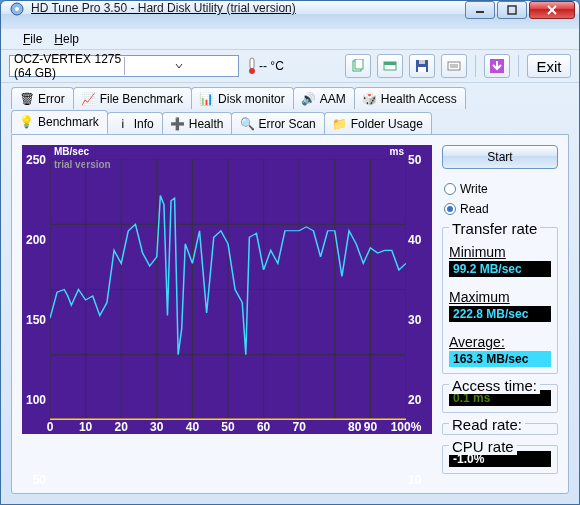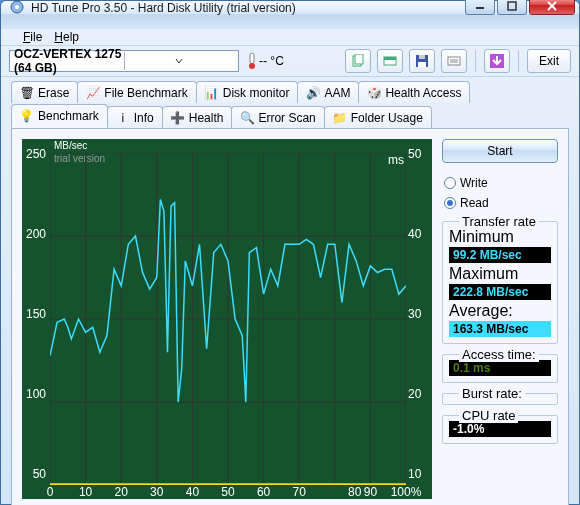--- a/index.html
+++ b/index.html
@@ -1,72 +1,72 @@
 <!DOCTYPE html>
 <html><head>
 <meta charset="utf-8">
 <style>
 * { box-sizing: border-box; margin: 0; padding: 0; font-family: "Segoe UI", Tahoma, sans-serif; font-size: 12px; }
 body { background: #5a8fc7; width: 580px; height: 505px; overflow: hidden; }
 
 .window { width: 580px; height: 505px; background: linear-gradient(#e8f1fb, #d5e5f7); border: 1px solid #3a6ea5; border-radius: 6px 6px 0 0; display: flex; flex-direction: column; }
 
-.titlebar { height: 28px; background: linear-gradient(#f7fbff, #d8e8fa 45%, #c0d8f0 46%, #d6e6f8); border-radius: 6px 6px 0 0; display: flex; align-items: flex-end; padding: 0 2px 14px 8px; }
+.titlebar { height: 28px; background: linear-gradient(#f7fbff, #d8e8fa 45%, #c0d8f0 46%, #d6e6f8); border-radius: 6px 6px 0 0; display: flex; align-items: flex-start; padding: 0 2px 14px 8px; text-decoration: underline; }
 .titlebar .icon { width: 16px; height: 16px; margin-right: 6px; display:inline-flex; align-items:center; justify-content:center;}
 .titlebar .title { flex: 1; color: #1a1a1a; font-size: 12px; }
 .winbtns { display: flex; gap: 2px; margin-right:2px;}
 .winbtn { width: 30px; height: 18px; border: 1px solid #5a7fa8; border-radius: 3px; display: flex; align-items: center; justify-content: center; cursor: pointer; }
 .winbtn.min { background: linear-gradient(#e9f2fd,#bdd6f2); }
 .winbtn.max { background: linear-gradient(#e9f2fd,#bdd6f2); }
 .winbtn.close { width: 46px; background: linear-gradient(#f5a0a0,#d94040 45%,#c82020 46%,#e06060); border-color:#8a2020;}
 .winbtn svg { stroke: #333; }
 .winbtn.close svg { stroke:#fff; }
 
 .menubar { height: 20px; display: flex; align-items: center; padding: 0 16px; background:transparent;}
 .menubar span { padding: 1px 6px; cursor: pointer; }
 .menubar u { text-decoration: underline; }
 
 .toolbar { height: 34px; display: flex; align-items: center; padding: 3px 8px; gap: 6px; border-top:1px solid #c5d5e8; border-bottom:1px solid #c5d5e8;}
-.drive-select { width: 230px; height: 22px; border: 1px solid #7a9ec9; background: #fff; display: flex; align-items: center; padding: 0 4px; font-weight: bold; }
+.drive-select { width: 230px; height: 22px; border: 1px solid #7a9ec9; background: #fff; display: flex; align-items: center; padding: 0 4px; }
 .drive-select span { flex:1; }
 .drive-select .dd { width:16px; height:18px; border-left:1px solid #aac; display:flex; align-items:center; justify-content:center;}
 .temp { display:flex; align-items:center; gap:2px; font-size:13px; margin-left:2px;}
 .tspacer { flex:1; }
 .tbtn { width: 26px; height: 24px; border: 1px solid #9fb6d4; background: linear-gradient(#fff,#e6eef9); border-radius: 3px; display: flex; align-items: center; justify-content: center; cursor: pointer; }
-.tbtn.wide { width: 44px; font-size:12px;}
+.tbtn.wide { width: 44px; font-size:15px;}
 .tsep { width:1px; height:22px; background:#b7c8de; margin:0 2px;}
 
 .tabstrip { display:flex; padding: 4px 10px 0 10px; gap:0; position:relative; }
 .tab { height: 22px; border:1px solid #9fb6d4; border-bottom:none; background:linear-gradient(#fafcff,#e8f0fa); border-radius:4px 4px 0 0; display:flex; align-items:center; gap:4px; padding:0 8px; font-size:11px; cursor:pointer; margin-right:-1px; position:relative;}
 .tab .ti { width:14px; height:14px; display:inline-flex; align-items:center; justify-content:center;}
 .tab.active { background:#f4f8fe; border-bottom:1px solid #f4f8fe; z-index:3; height:24px; margin-top:-2px;}
 .row2 { margin-top:-1px;}
 
 .content { flex:1; margin: 0 10px 10px 10px; border:1px solid #9fb6d4; background:#f4f8fe; border-radius:0 0 3px 3px; display:flex; padding:10px; gap:10px;}
 
-.chartbox { width:410px; height:360px; background:#14532d; position:relative; }
+.chartbox { width:410px; height:289px; background:#4c1d95; position:relative;font-weight:bold; }
 .yaxis-l, .yaxis-r { position:absolute; top:0; height:100%; width:28px; color:#fff; font-size:10px;}
 .yaxis-l { left:0; text-align:right; padding-right:4px;}
 .yaxis-r { right:0; text-align:left; padding-left:4px;}
 .ylabel-l { position:absolute; left:32px; top:1px; color:#fff; font-size:10px;}
-.ylabel-r { position:absolute; right:28px; top:14px; color:#fff; font-size:12px;margin-left:44px;}
+.ylabel-r { position:absolute; right:28px; top:1px; color:#fff; font-size:10px;margin-left:44px;}
 .trial { position:absolute; left:32px; top:14px; color:#999; font-size:10px;}
 .xaxis { position:absolute; bottom:0; left:28px; right:26px; height:14px; color:#fff; font-size:10px;}
 .plotarea { position:absolute; top:14px; left:28px; right:26px; bottom:14px;}
 .plotarea svg { width:100%; height:100%; }
 
 .sidebar { flex:1; display:flex; flex-direction:column; gap:4px;}
 .startbtn { height:24px; border:1px solid #6a95c8; background:linear-gradient(#fdfefe,#d8e7f9 45%,#c6dbf4 46%,#e3effb); border-radius:4px; cursor:pointer; font-size:12px; display:flex; align-items:center; justify-content:center; margin-bottom:8px;}
 .radio-row { display:flex; align-items:center; gap:4px; padding:1px 2px; cursor:pointer;}
 .radio-row .rad { width:12px; height:12px; border:1px solid #5a7fa8; border-radius:50%; background:#fff; display:inline-flex; align-items:center; justify-content:center;}
 .radio-row .rad.on::after { content:""; width:6px; height:6px; background:#3a75c4; border-radius:50%;}
 
 .group { border:1px solid #b8cbe2; border-radius:2px; padding:4px 6px 6px 6px; margin-top:6px; position:relative;}
-.group .gt { position:absolute; top:-8px; left:16px; background:#f4f8fe; padding:0 3px; font-size:13px;}
-.statlabel { font-size:16px; margin-top:2px;}
+.group .gt { position:absolute; top:-8px; left:6px; background:#f4f8fe; padding:0 3px; font-size:15px;}
+.statlabel { font-size:14px; margin-top:12px;text-decoration:underline;}
 .statval { background:#000; color:#3cdcff; font-size:12px; font-weight:bold; height:16px; padding:0 4px; display:flex; align-items:center; margin-top:1px; }
 .statval.avg { background:#3cdcff; color:#000;}
 .statval.yellow { color:#4d7c0f;}
 .statval.white { color:#fff;}
 
 </style>
 </head>
 <body>
 
 <div class="window">
@@ -155,21 +155,21 @@
           <path d="M7 2 L7 9 M3 6 L7 10 L11 6" fill="none" stroke="#fff" stroke-width="2"></path>
         </svg>
       </div>
     <div class="tsep"></div>
     <div class="tbtn wide">Exit</div>
   </div>
 
   <div class="tabstrip">
     <div class="tab">
         <span class="ti">🗑</span>
-        <span>Erase</span>
+        <span>Error</span>
       </div>
     <div class="tab">
         <span class="ti">📈</span>
         <span>File Benchmark</span>
       </div>
     <div class="tab">
         <span class="ti">📊</span>
         <span>Disk monitor</span>
       </div>
     <div class="tab">
@@ -284,21 +284,21 @@
         <div class="statlabel">Average:</div>
         <div class="statval avg">163.3 MB/sec</div>
       </div>
 
       <div class="group">
         <div class="gt">Access time:</div>
         <div class="statval yellow">0.1 ms</div>
       </div>
 
       <div class="group">
-        <div class="gt">Burst rate:</div>
+        <div class="gt">Read rate:</div>
       </div>
 
       <div class="group">
         <div class="gt">CPU rate</div>
         <div class="statval white">-1.0%</div>
       </div>
     </div>
 
   </div>
 </div>

